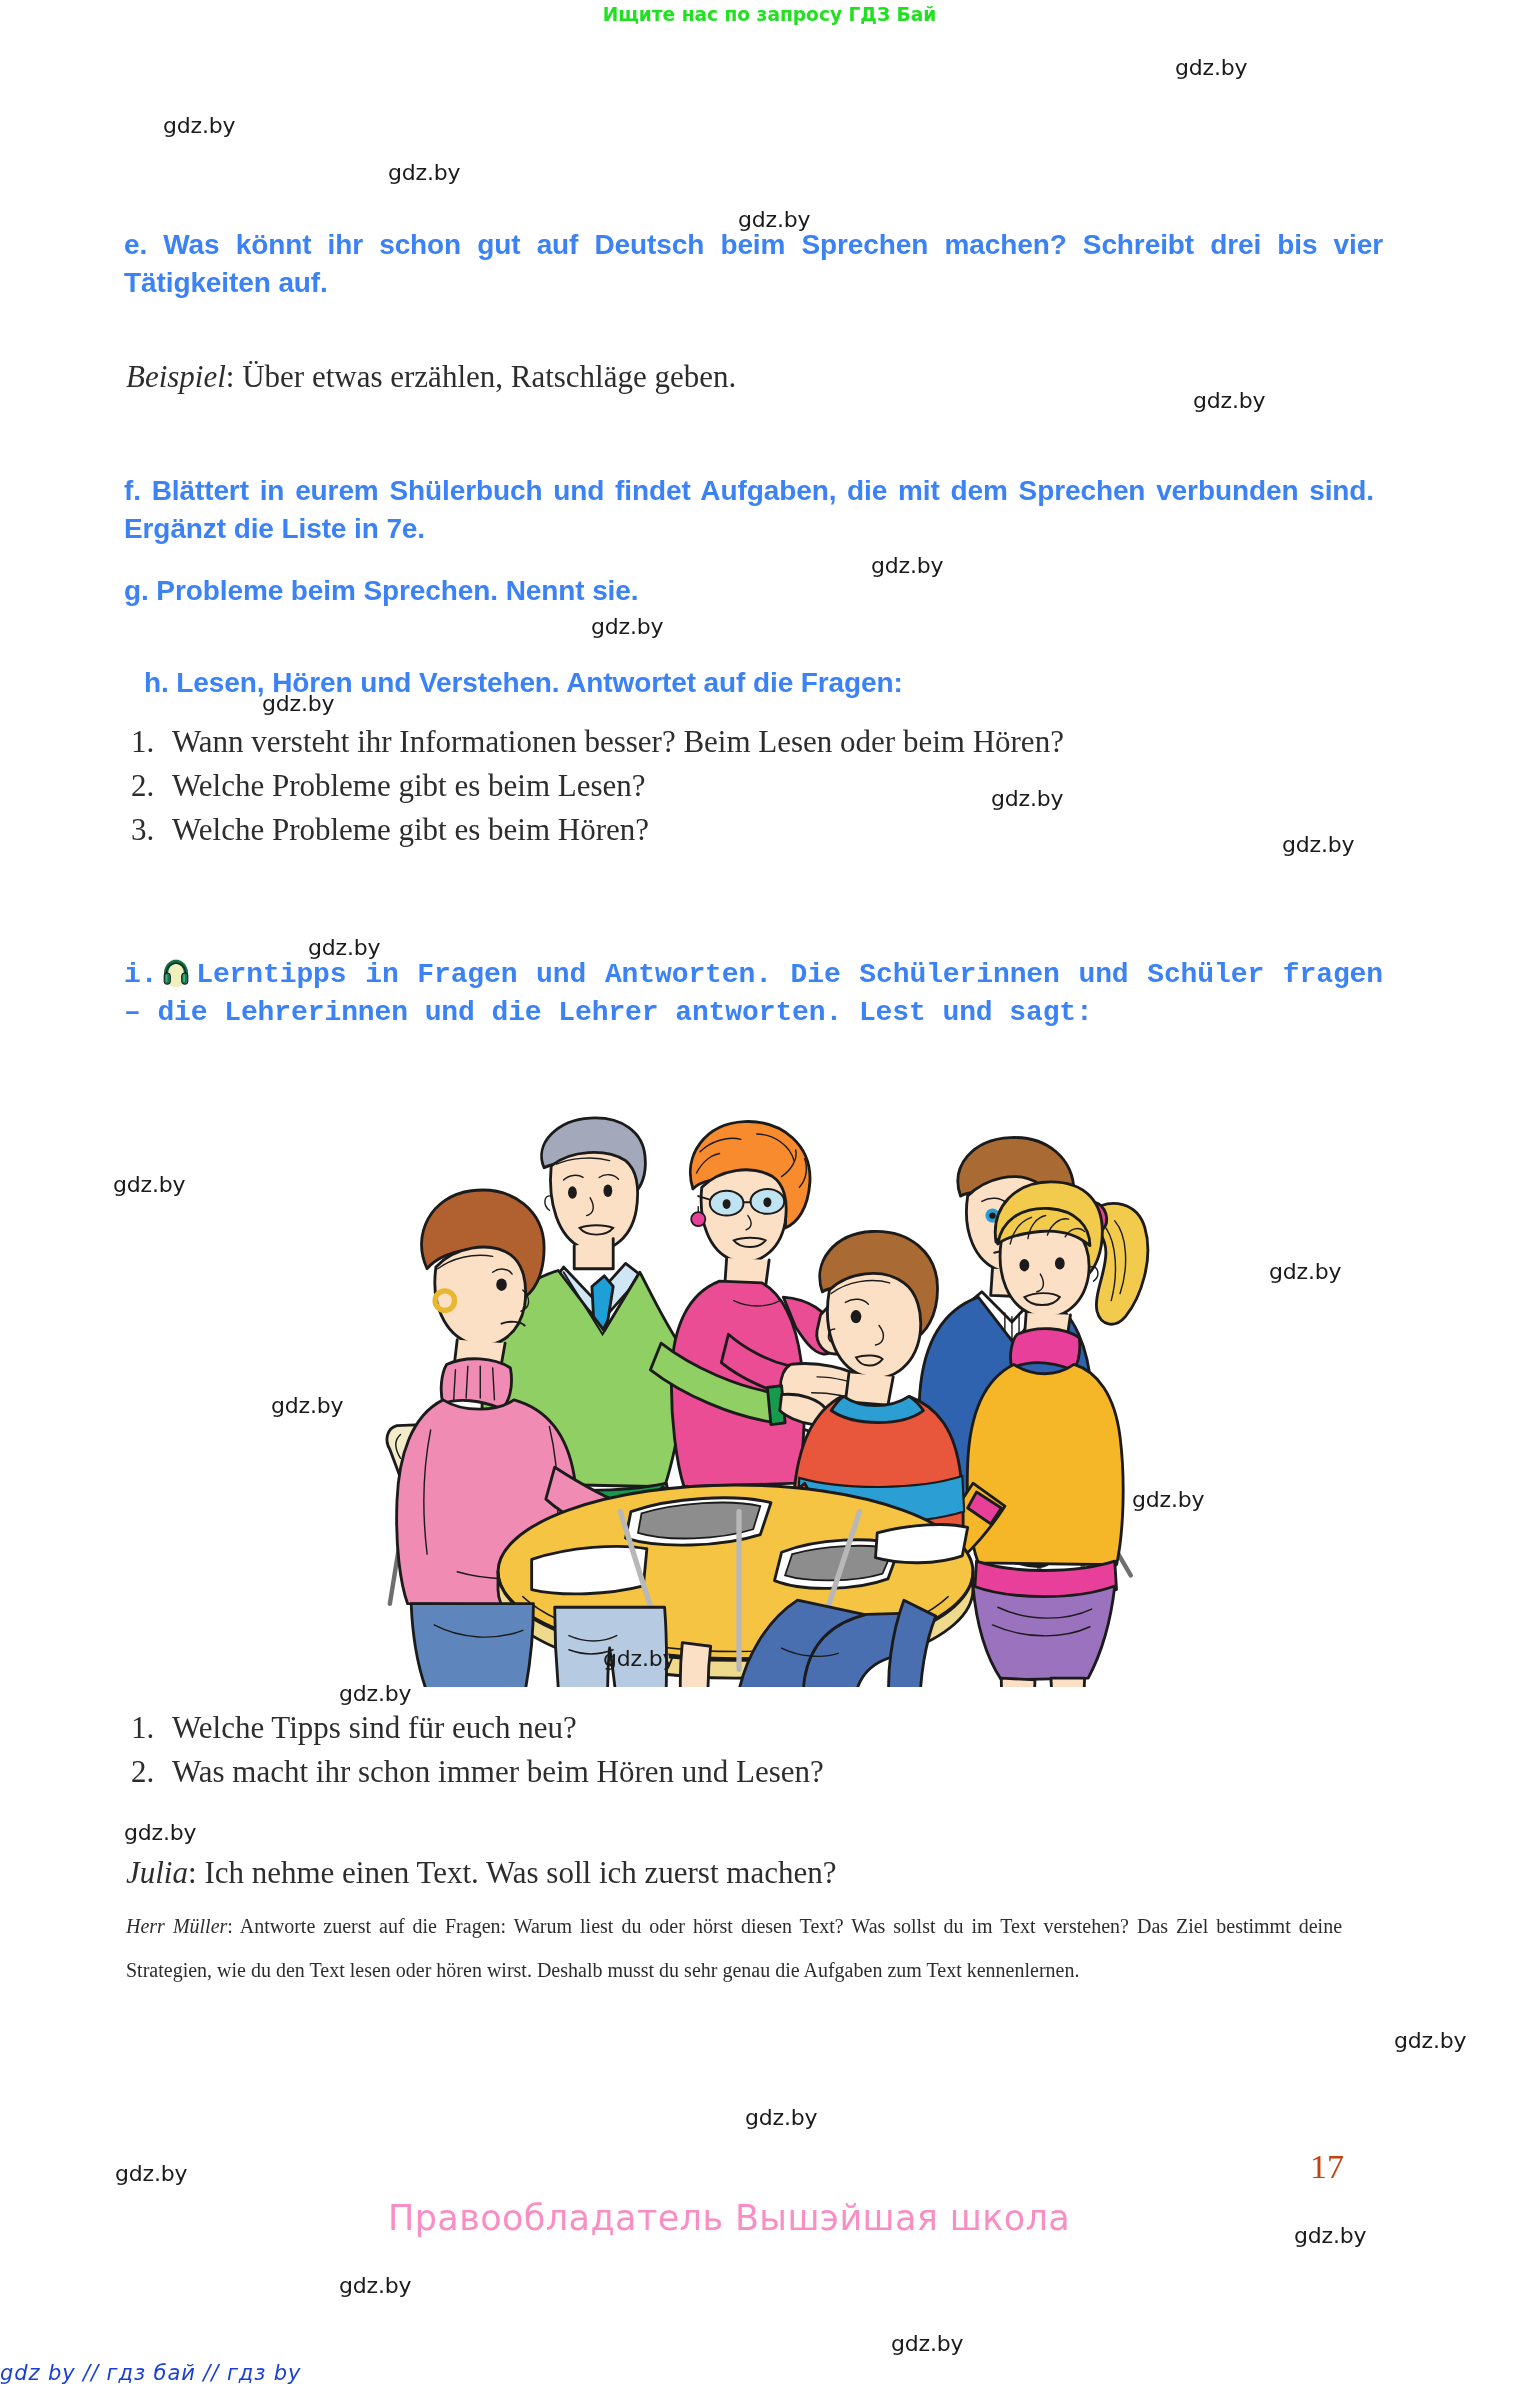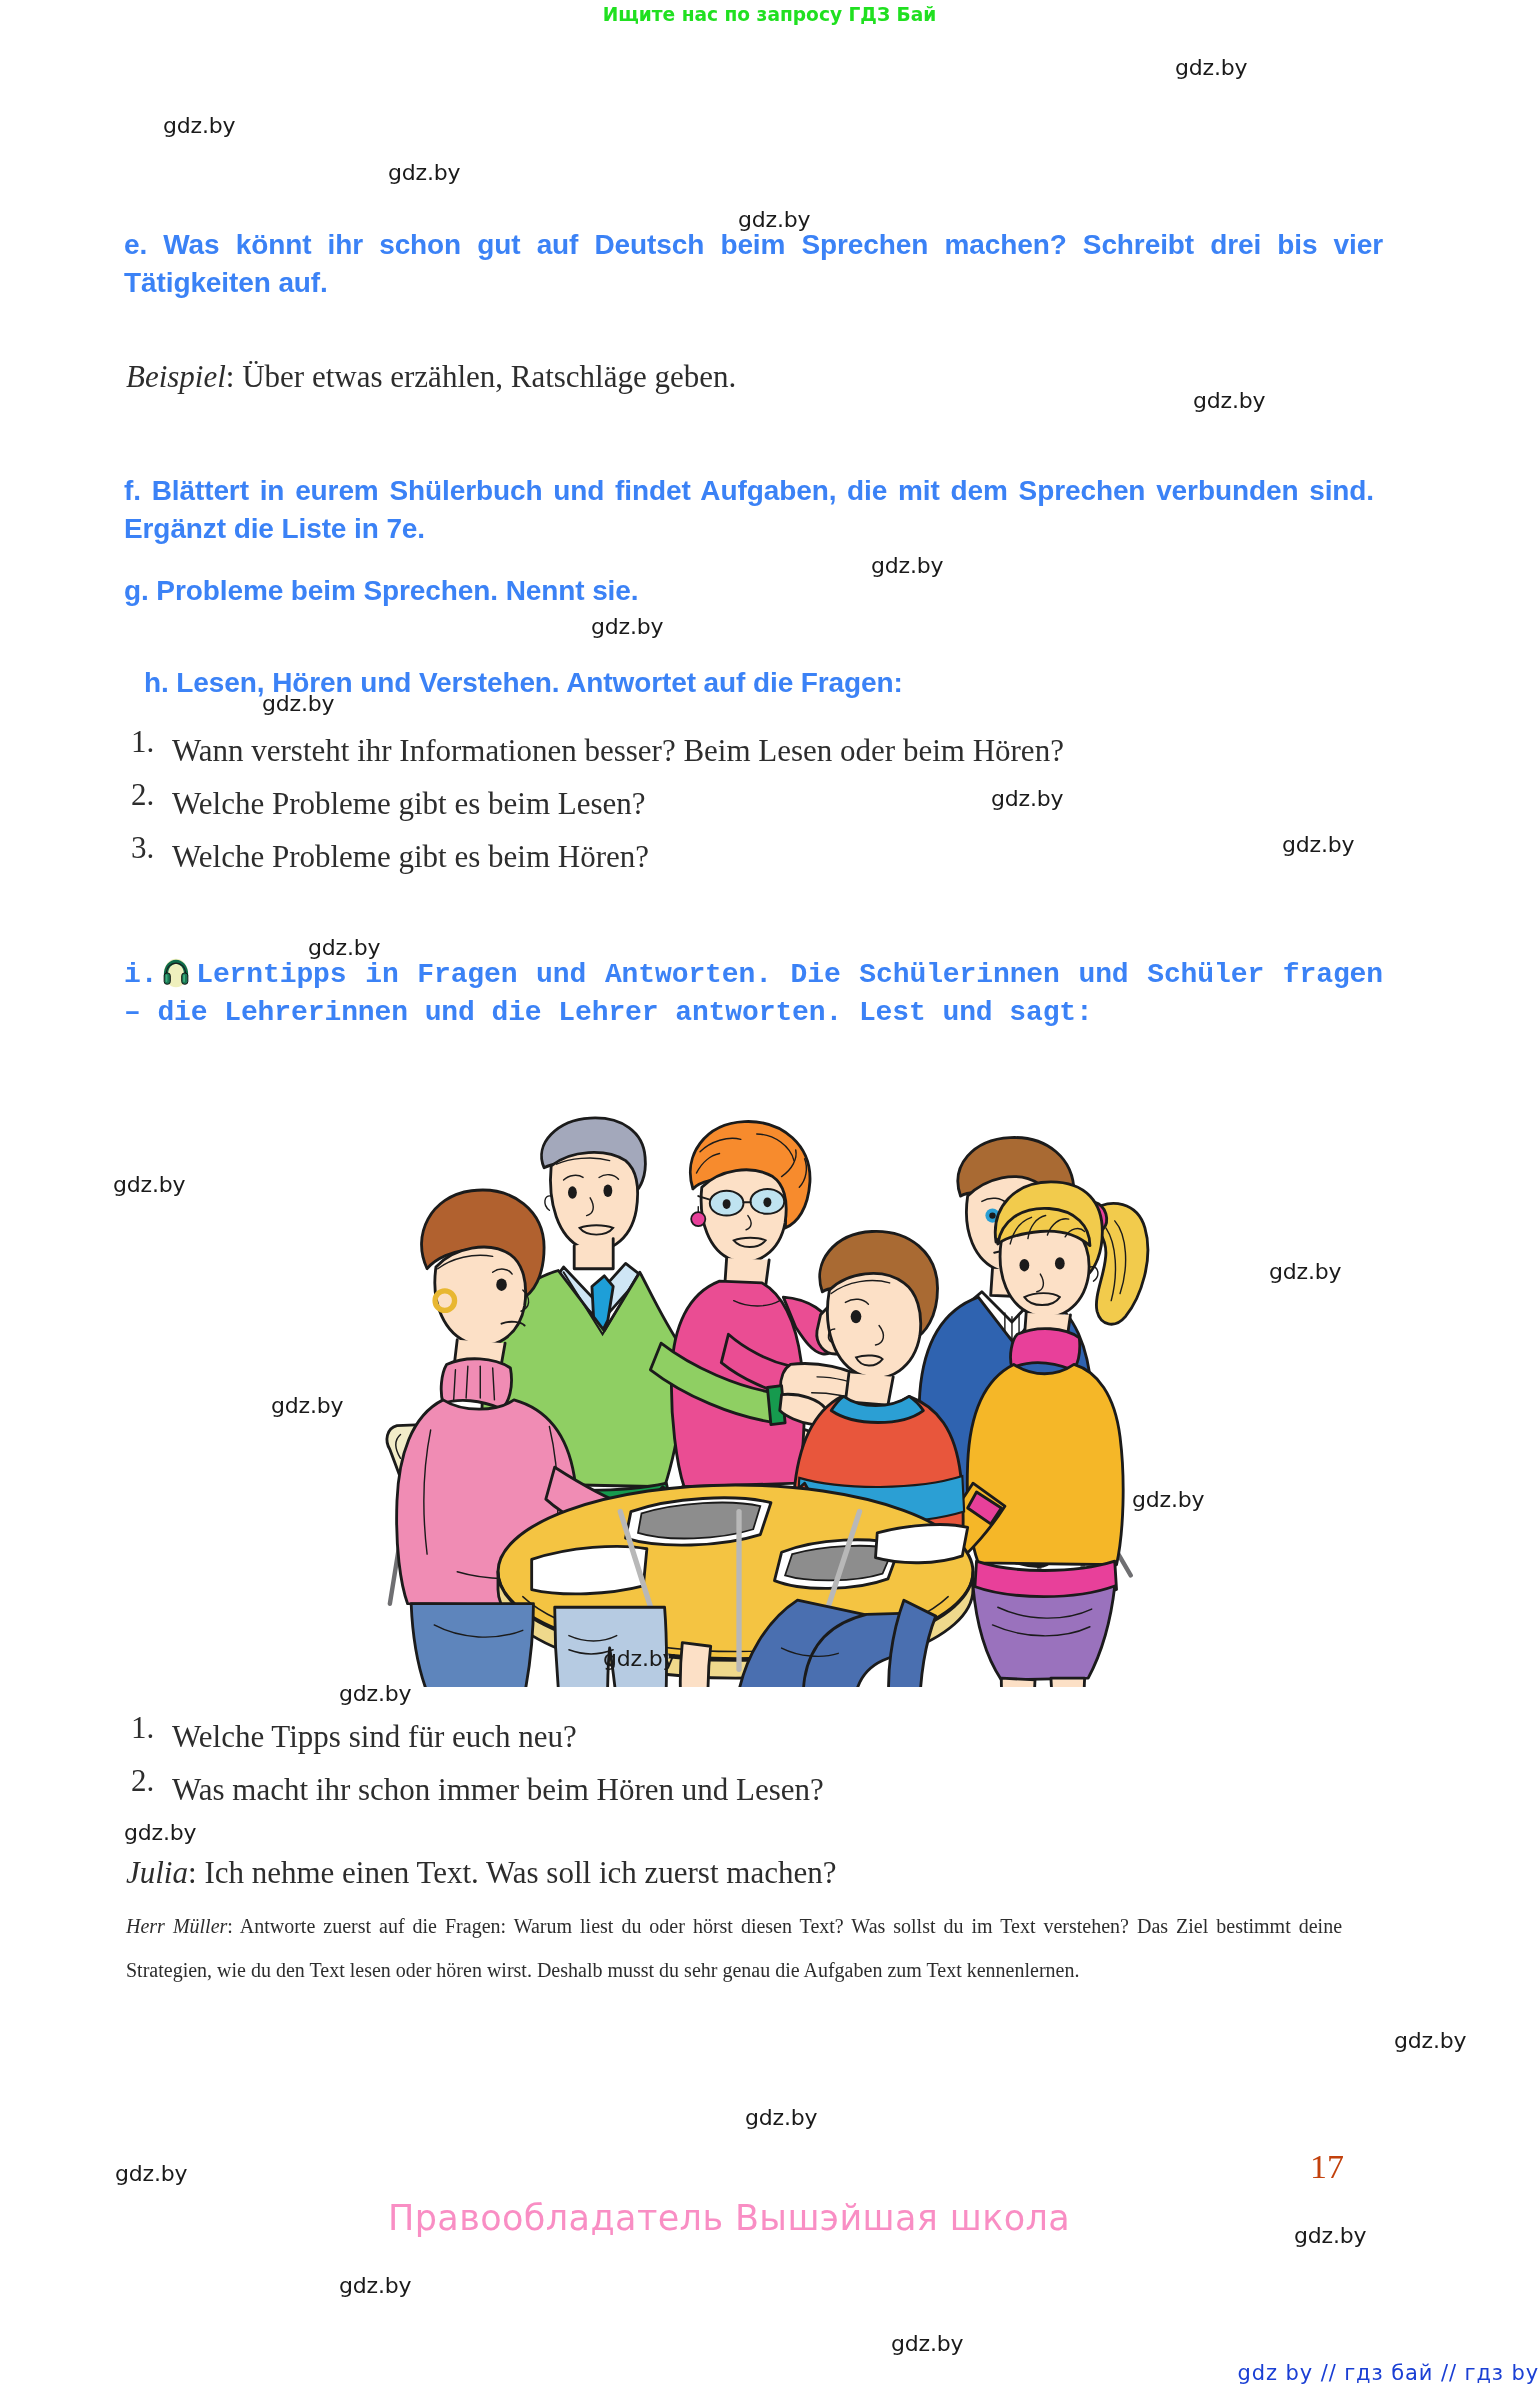--- a/index.html
+++ b/index.html
@@ -38,26 +38,27 @@
     font-family: "DejaVu Sans", sans-serif;
     font-size: 18.6px;
     font-weight: bold;
     color: #20e020;
     white-space: nowrap;
   }
   .bottom-banner {
     position: absolute;
     left: 0;
     width: 100%;
-    text-align: right;
+    text-align: left;
     font-family: "DejaVu Sans", sans-serif;
     font-size: 21px;
     color: #1a3fd4;
     white-space: nowrap;
     letter-spacing: 0.9px;
+    font-style: italic;
   }
   .copyright {
     position: absolute;
     font-family: "DejaVu Sans", sans-serif;
     font-size: 35px;
     color: #f98ec4;
     white-space: nowrap;
     letter-spacing: 0.4px;
   }
 
@@ -96,21 +97,21 @@
 
   .numlist {
     position: absolute;
     font-family: "Liberation Serif", serif;
     font-size: 31px;
     line-height: 44px;
     color: #2d2d2d;
   }
   .numrow { display: flex; align-items: flex-start; }
   .numrow .n { width: 41px; flex: 0 0 41px; }
-  .numrow .t { flex: 1 1 auto; margin-top: 9px; }
+  .numrow .t { flex: 1 1 auto; }
 
   .pageno {
     position: absolute;
     font-family: "Liberation Serif", serif;
     font-size: 34px;
     color: #c2410c;
   }
 
   
   .hp-icon {

